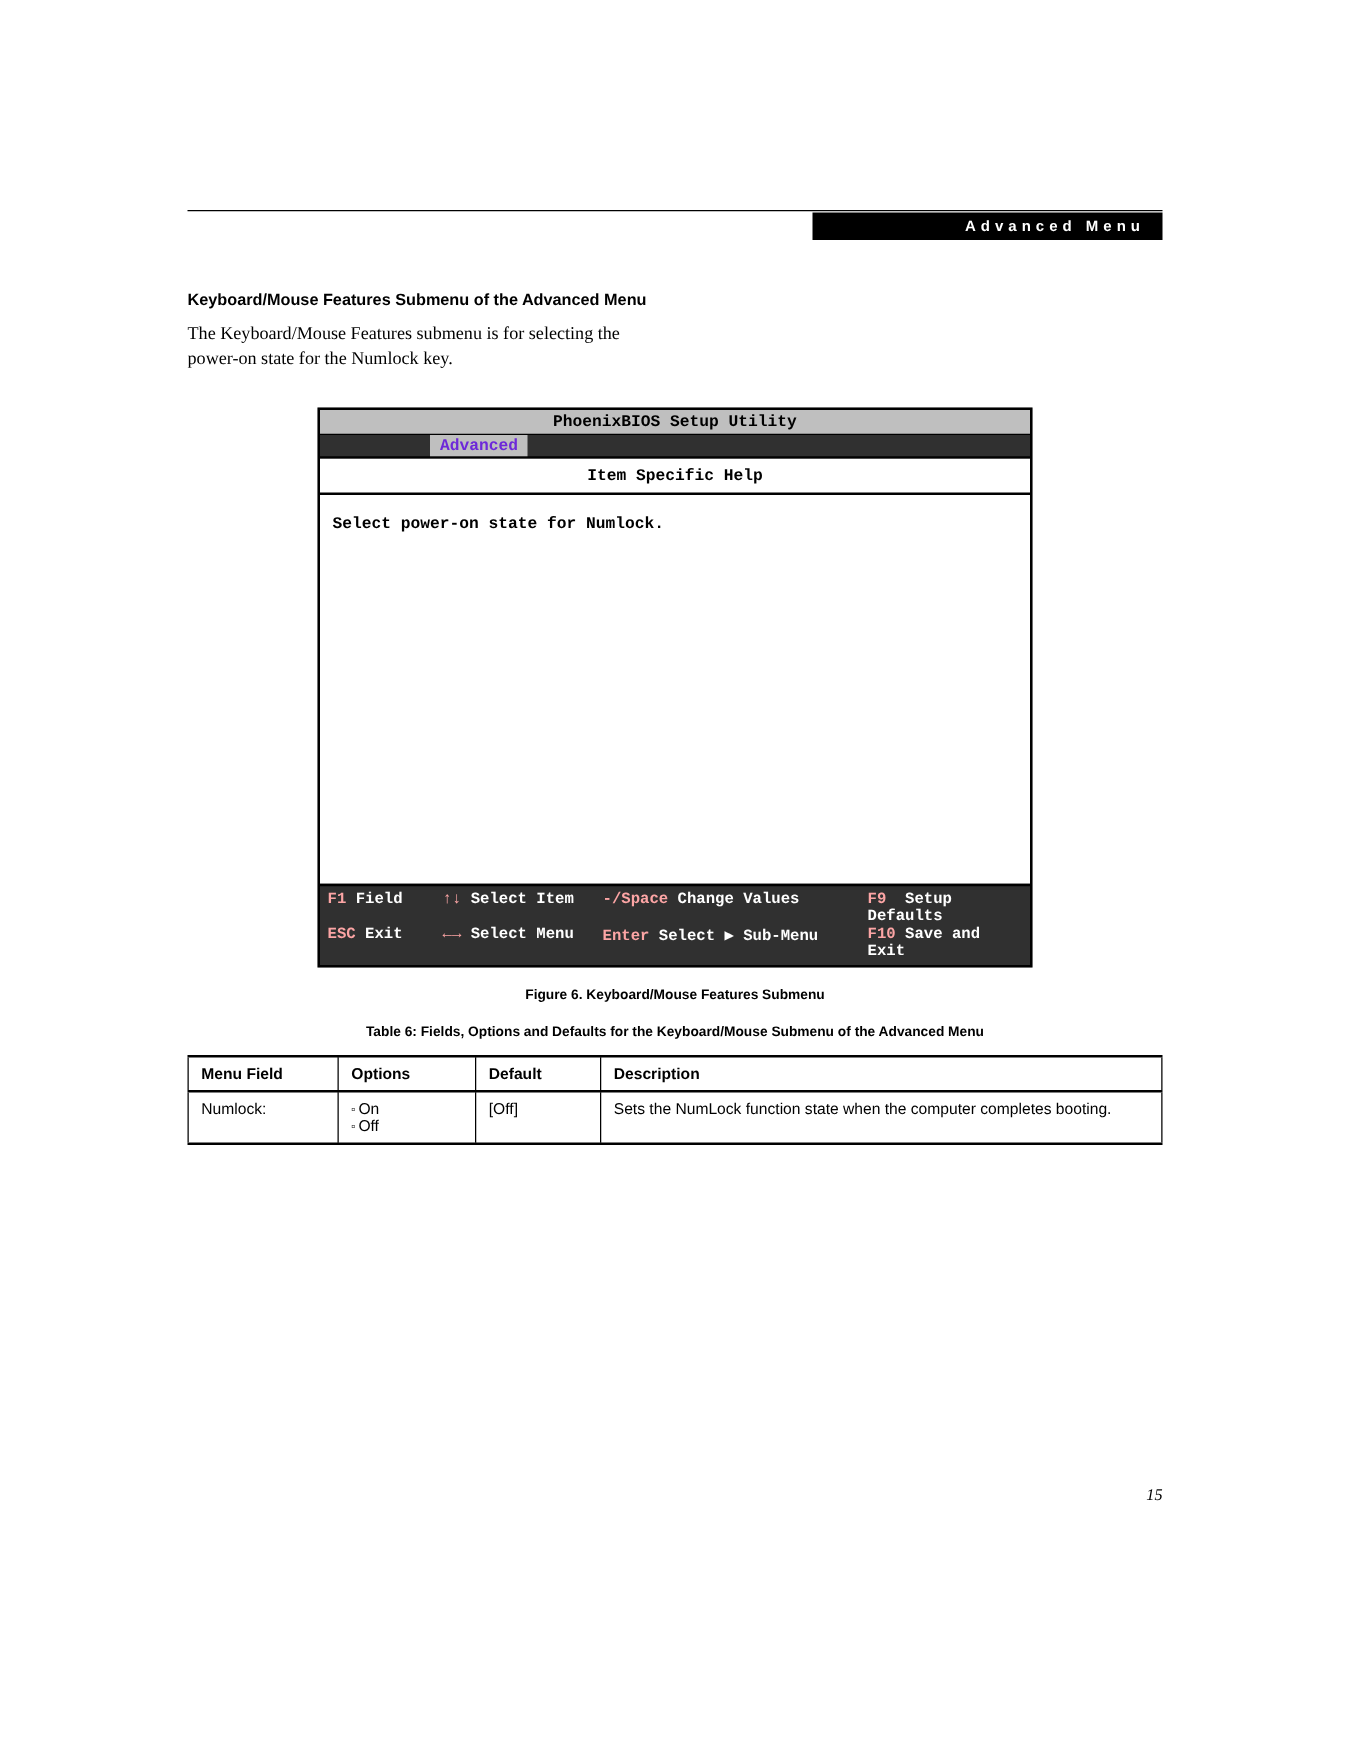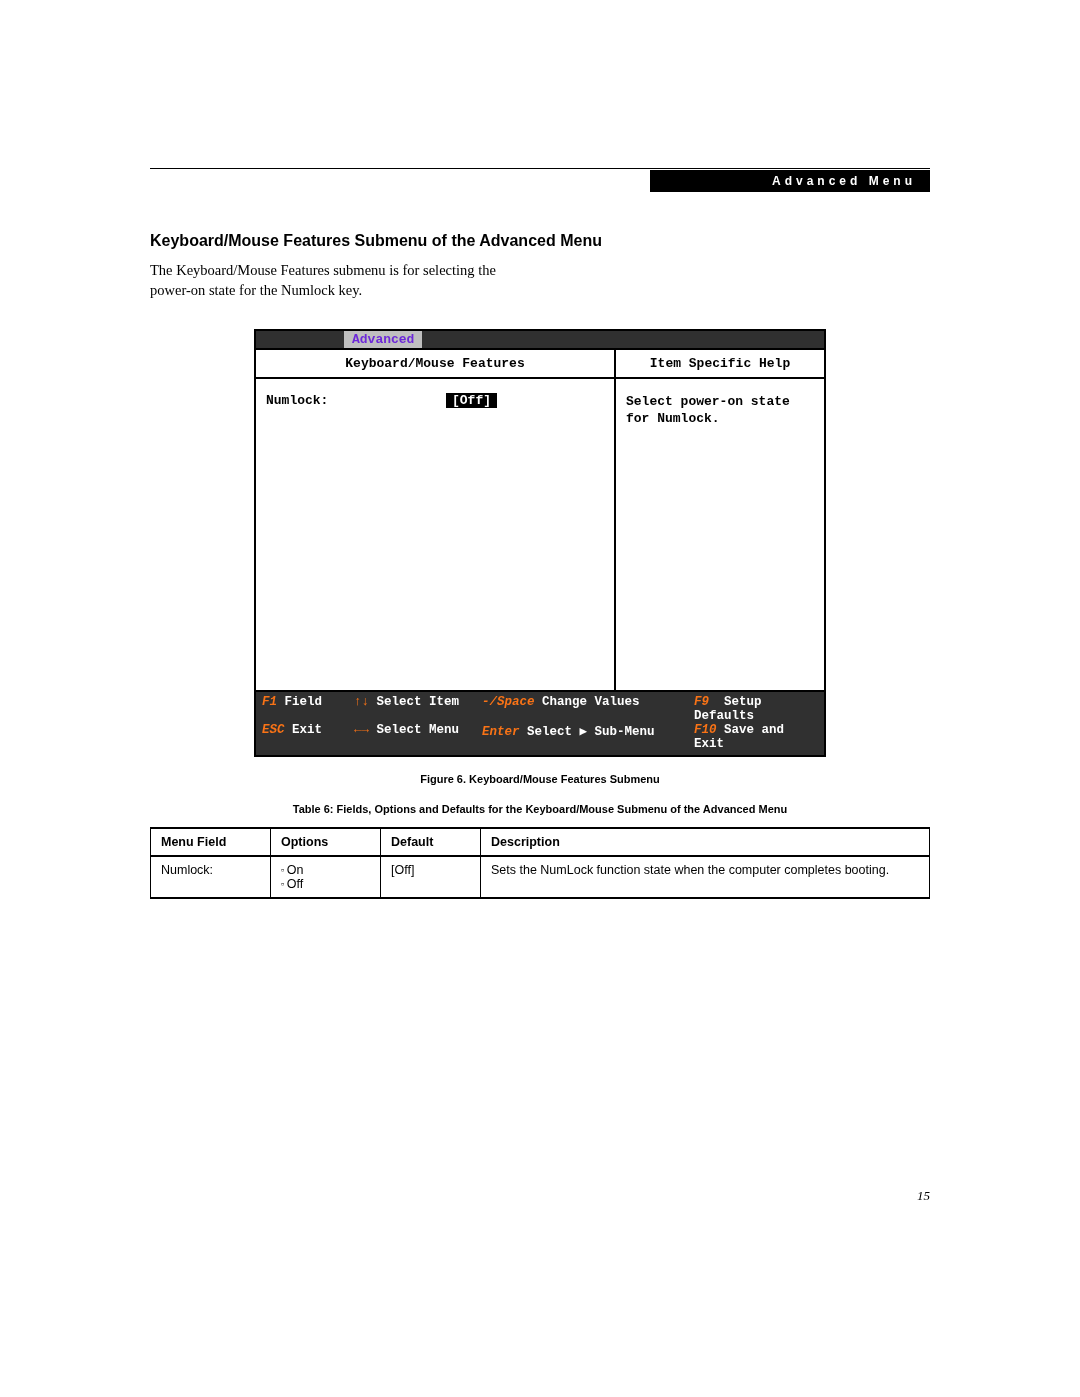--- a/index.html
+++ b/index.html
@@ -35,21 +35,21 @@
     width: 280px;
     text-align: right;
     margin-left: auto;
     margin-right: 0;
     margin-top: 1px;
     margin-bottom: 40px;
   }
   .section-heading {
     font-family: Arial, Helvetica, sans-serif;
     font-weight: bold;
-    font-size: 16px;
+    font-size: 13px;
     margin-bottom: 10px;
   }
   .body-text {
     font-family: Georgia, 'Times New Roman', serif;
     font-size: 14.5px;
     line-height: 1.4;
     width: 380px;
     margin-bottom: 28px;
   }
 
@@ -128,21 +128,21 @@
     color: #fff;
     padding: 3px 6px 4px 6px;
     font-weight: bold;
     border-top: 2px solid #000;
     font-size: 12.5px;
   }
   .bios-footer-row {
     display: flex;
     gap: 0;
   }
-  .fk { color: #f97316; font-style: italic; }
+  .fk { color: #fca5a5; }
   .fcol1 { width: 92px; }
   .fcol2 { width: 128px; }
   .fcol3 { width: 212px; }
   .fcol4 { flex: 1; }
 
   .figure-caption {
     font-family: Arial, Helvetica, sans-serif;
     font-weight: bold;
     font-size: 11px;
     text-align: center;
@@ -200,34 +200,26 @@
 <body>
 
 <div class="page">
   <div class="top-rule"></div>
   <div class="header-badge">Advanced Menu</div>
 
   <h2 class="section-heading">Keyboard/Mouse Features Submenu of the Advanced Menu</h2>
   <p class="body-text">The Keyboard/Mouse Features submenu is for selecting the power-on state for the Numlock key.</p>
 
   <div class="bios-wrap">
+    <div class="bios-title">PhoenixBIOS Setup Utility</div>
     <div class="bios-tabs">
       <div class="bios-tab-spacer1"></div>
       <div class="bios-tab-active">Advanced</div>
     </div>
     <div class="bios-mid">
-      <div class="bios-left">
-        <div class="bios-col-head">Keyboard/Mouse Features</div>
-        <div class="bios-body-left">
-          <div class="bios-row">
-            <span class="bios-label">Numlock:</span>
-            <span class="bios-val">[Off]</span>
-          </div>
-        </div>
-      </div>
       <div class="bios-right">
         <div class="bios-col-head">Item Specific Help</div>
         <div class="bios-body-right">Select power-on state for Numlock.</div>
       </div>
     </div>
     <div class="bios-footer">
       <div class="bios-footer-row">
         <span class="fcol1"><span class="fk">F1</span> <span>Field</span></span>
         <span class="fcol2"><span class="fk">↑↓</span> <span>Select Item</span></span>
         <span class="fcol3"><span class="fk">-/Space</span> <span>Change Values</span></span>

